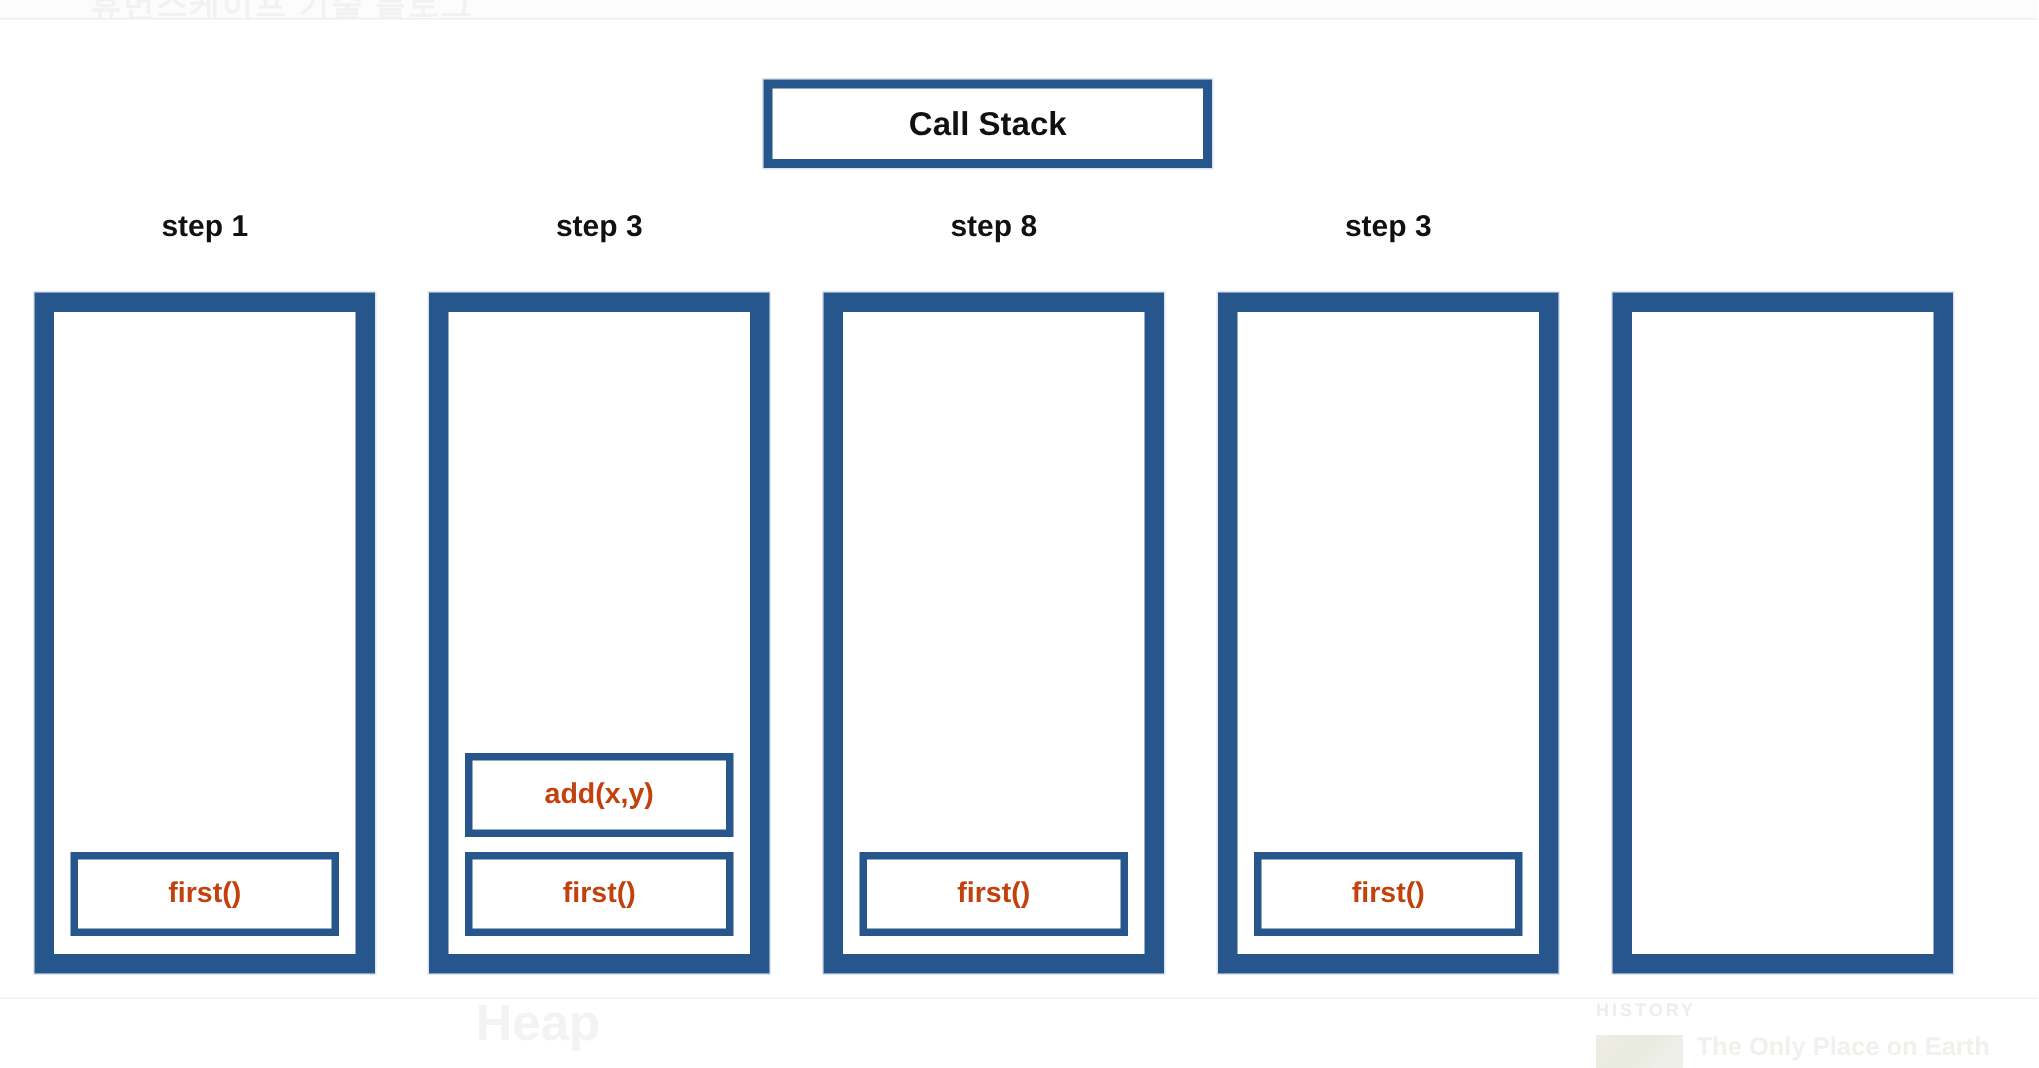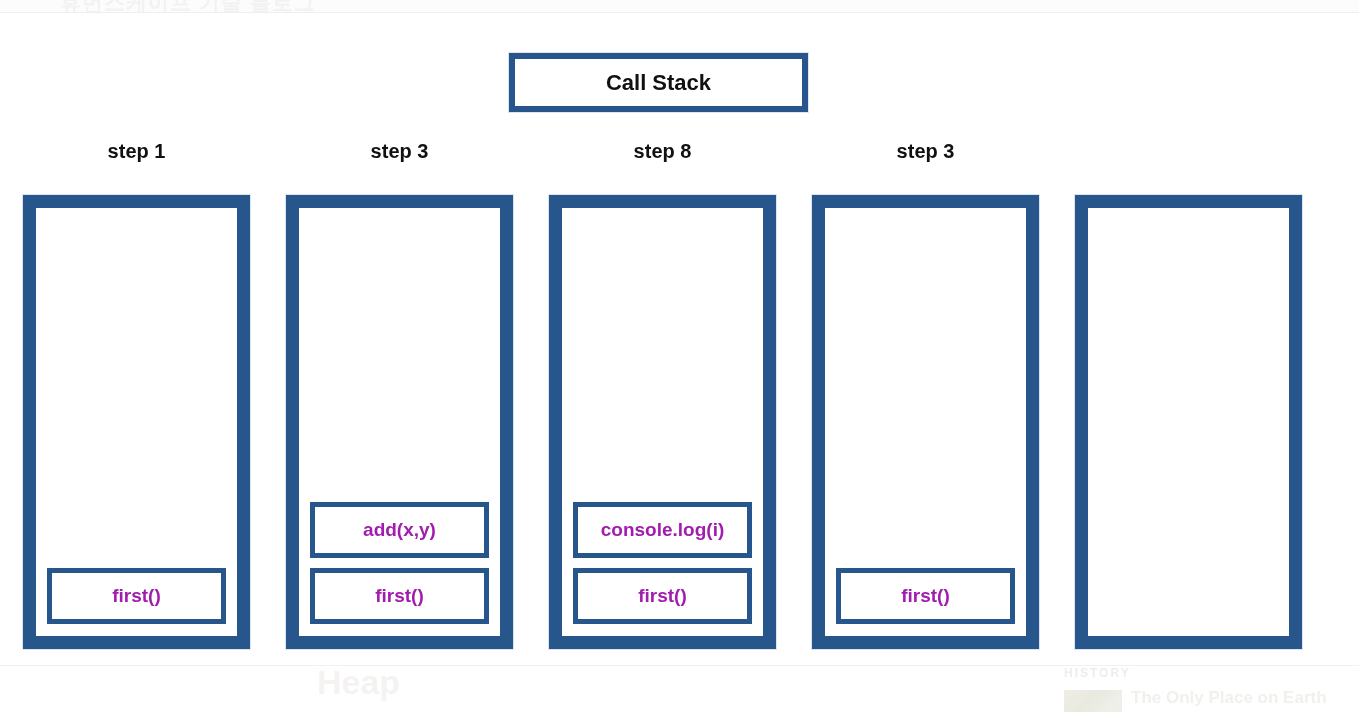--- a/index.html
+++ b/index.html
@@ -98,21 +98,21 @@
   .stack-frame {
     box-sizing: border-box;
     height: 56px;
     border: 5px solid var(--accent, #27568C);
     background: #ffffff;
     display: flex;
     align-items: center;
     justify-content: center;
     font-size: 19px;
     font-weight: 700;
-    color: #a21caf;
+    color: #c2410c;
   }
 
   
   .bottom-line {
     position: absolute;
     left: 0;
     top: 665px;
     width: 100%;
     border-top: 1px solid #f2f1f0;
   }
@@ -180,21 +180,20 @@
     <div class="stack-column">
       <div class="stack-frame">first()</div>
     </div>
 
     <div class="stack-column">
       <div class="stack-frame">add(x,y)</div>
       <div class="stack-frame">first()</div>
     </div>
 
     <div class="stack-column">
-      <div class="stack-frame">console.log(i)</div>
       <div class="stack-frame">first()</div>
     </div>
 
     <div class="stack-column">
       <div class="stack-frame">first()</div>
     </div>
 
     <div class="stack-column"></div>
 
   </div>

